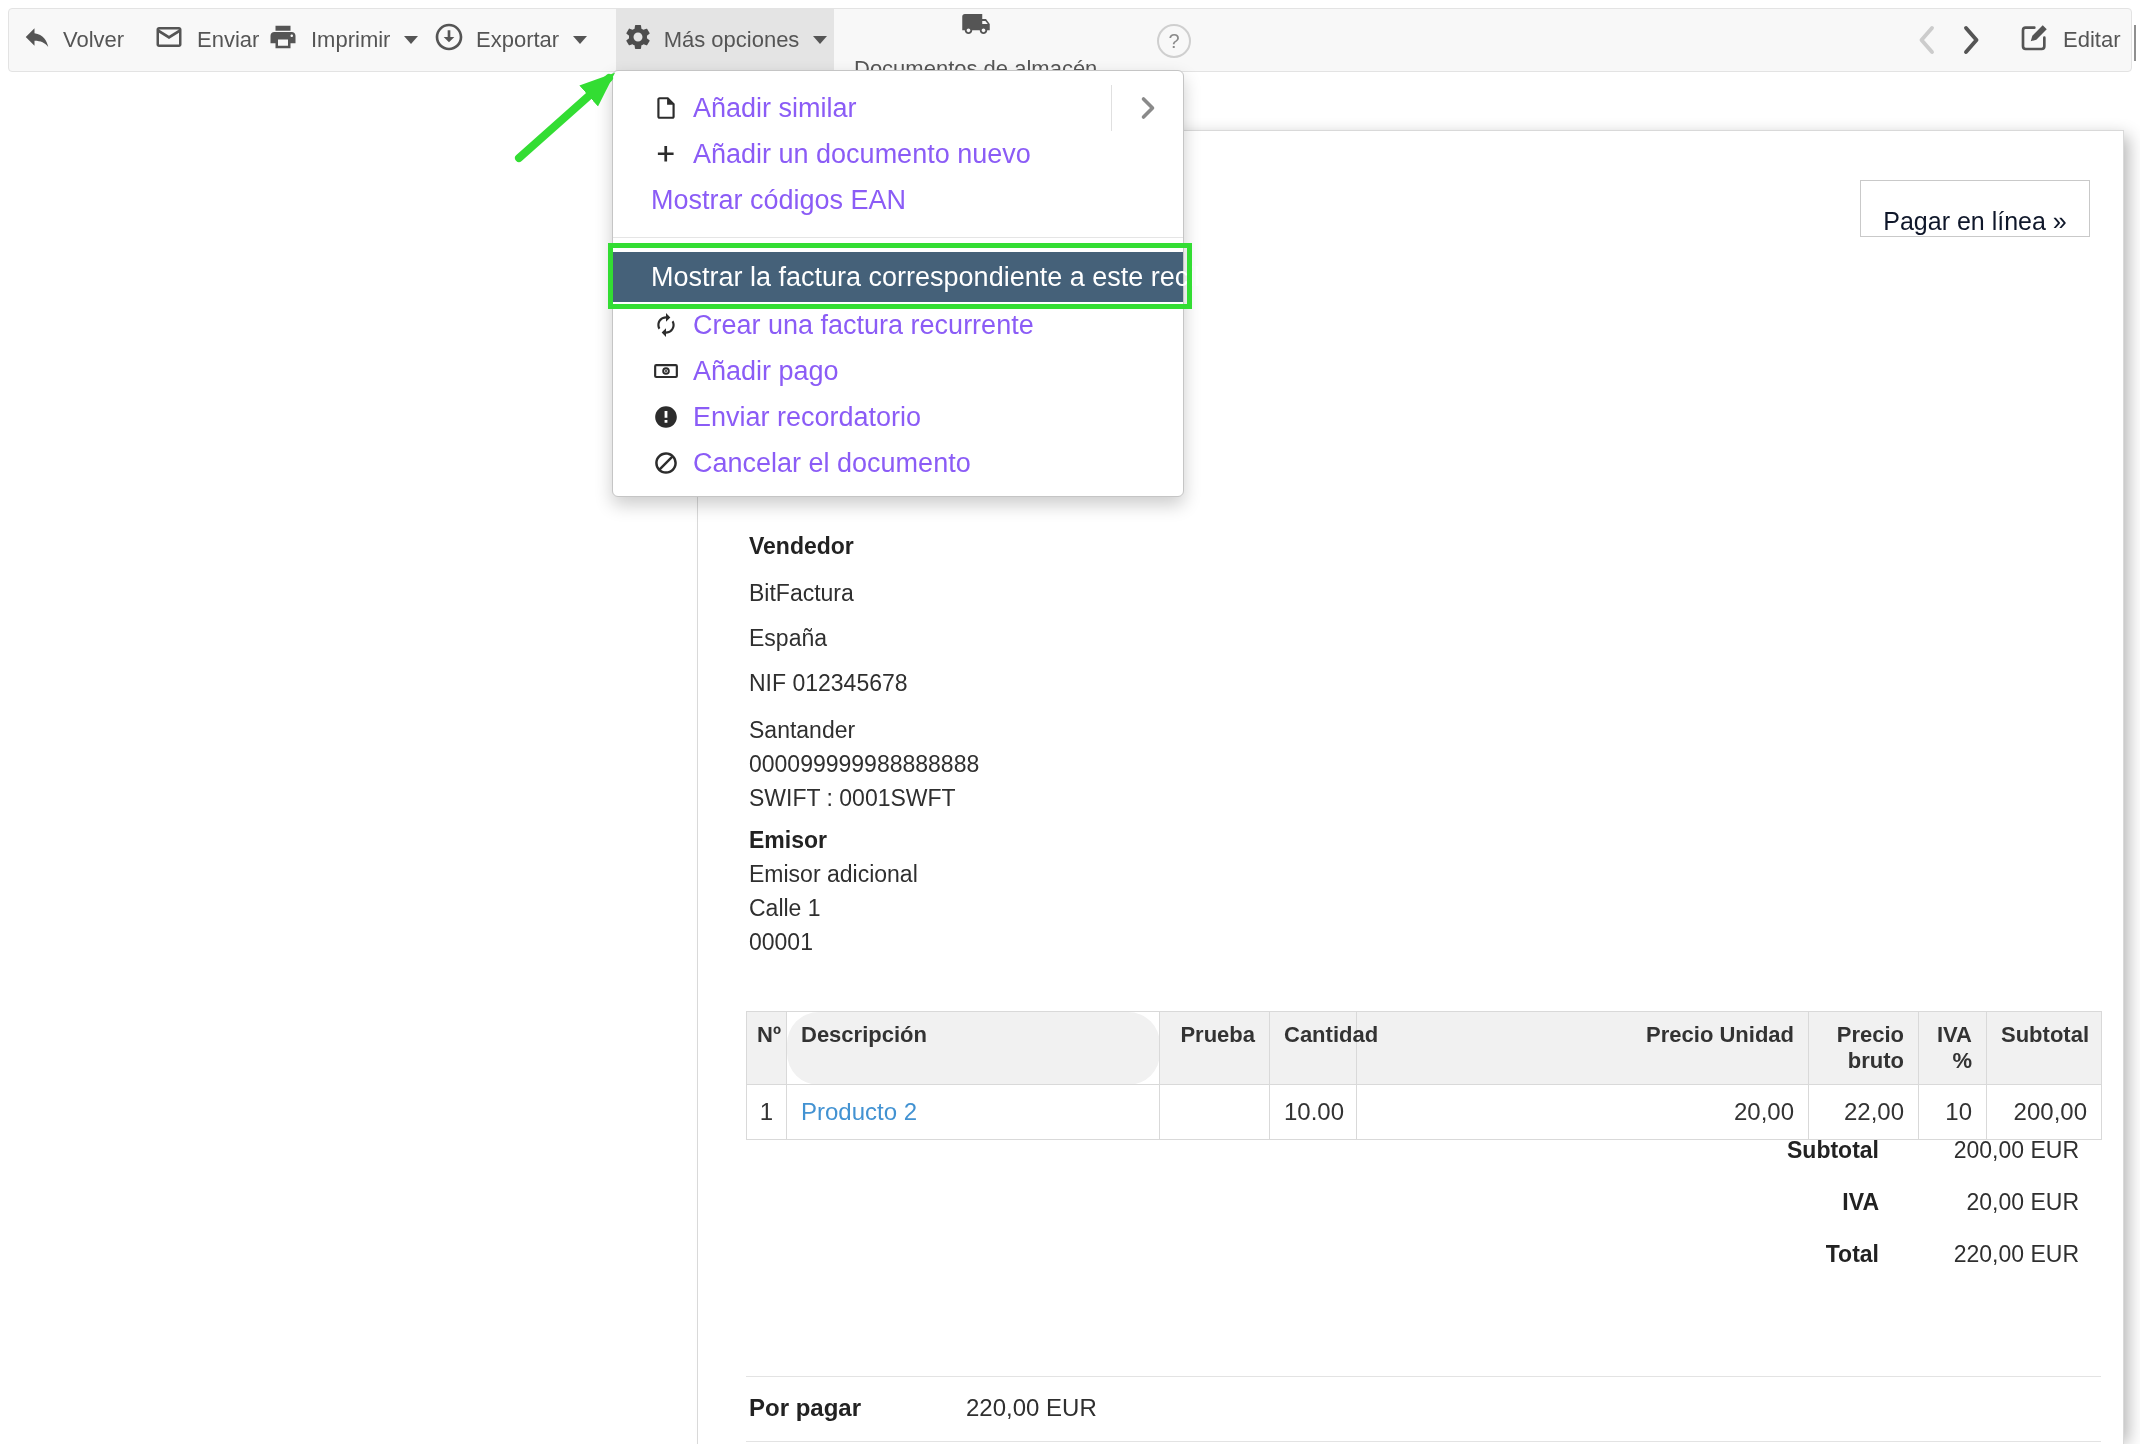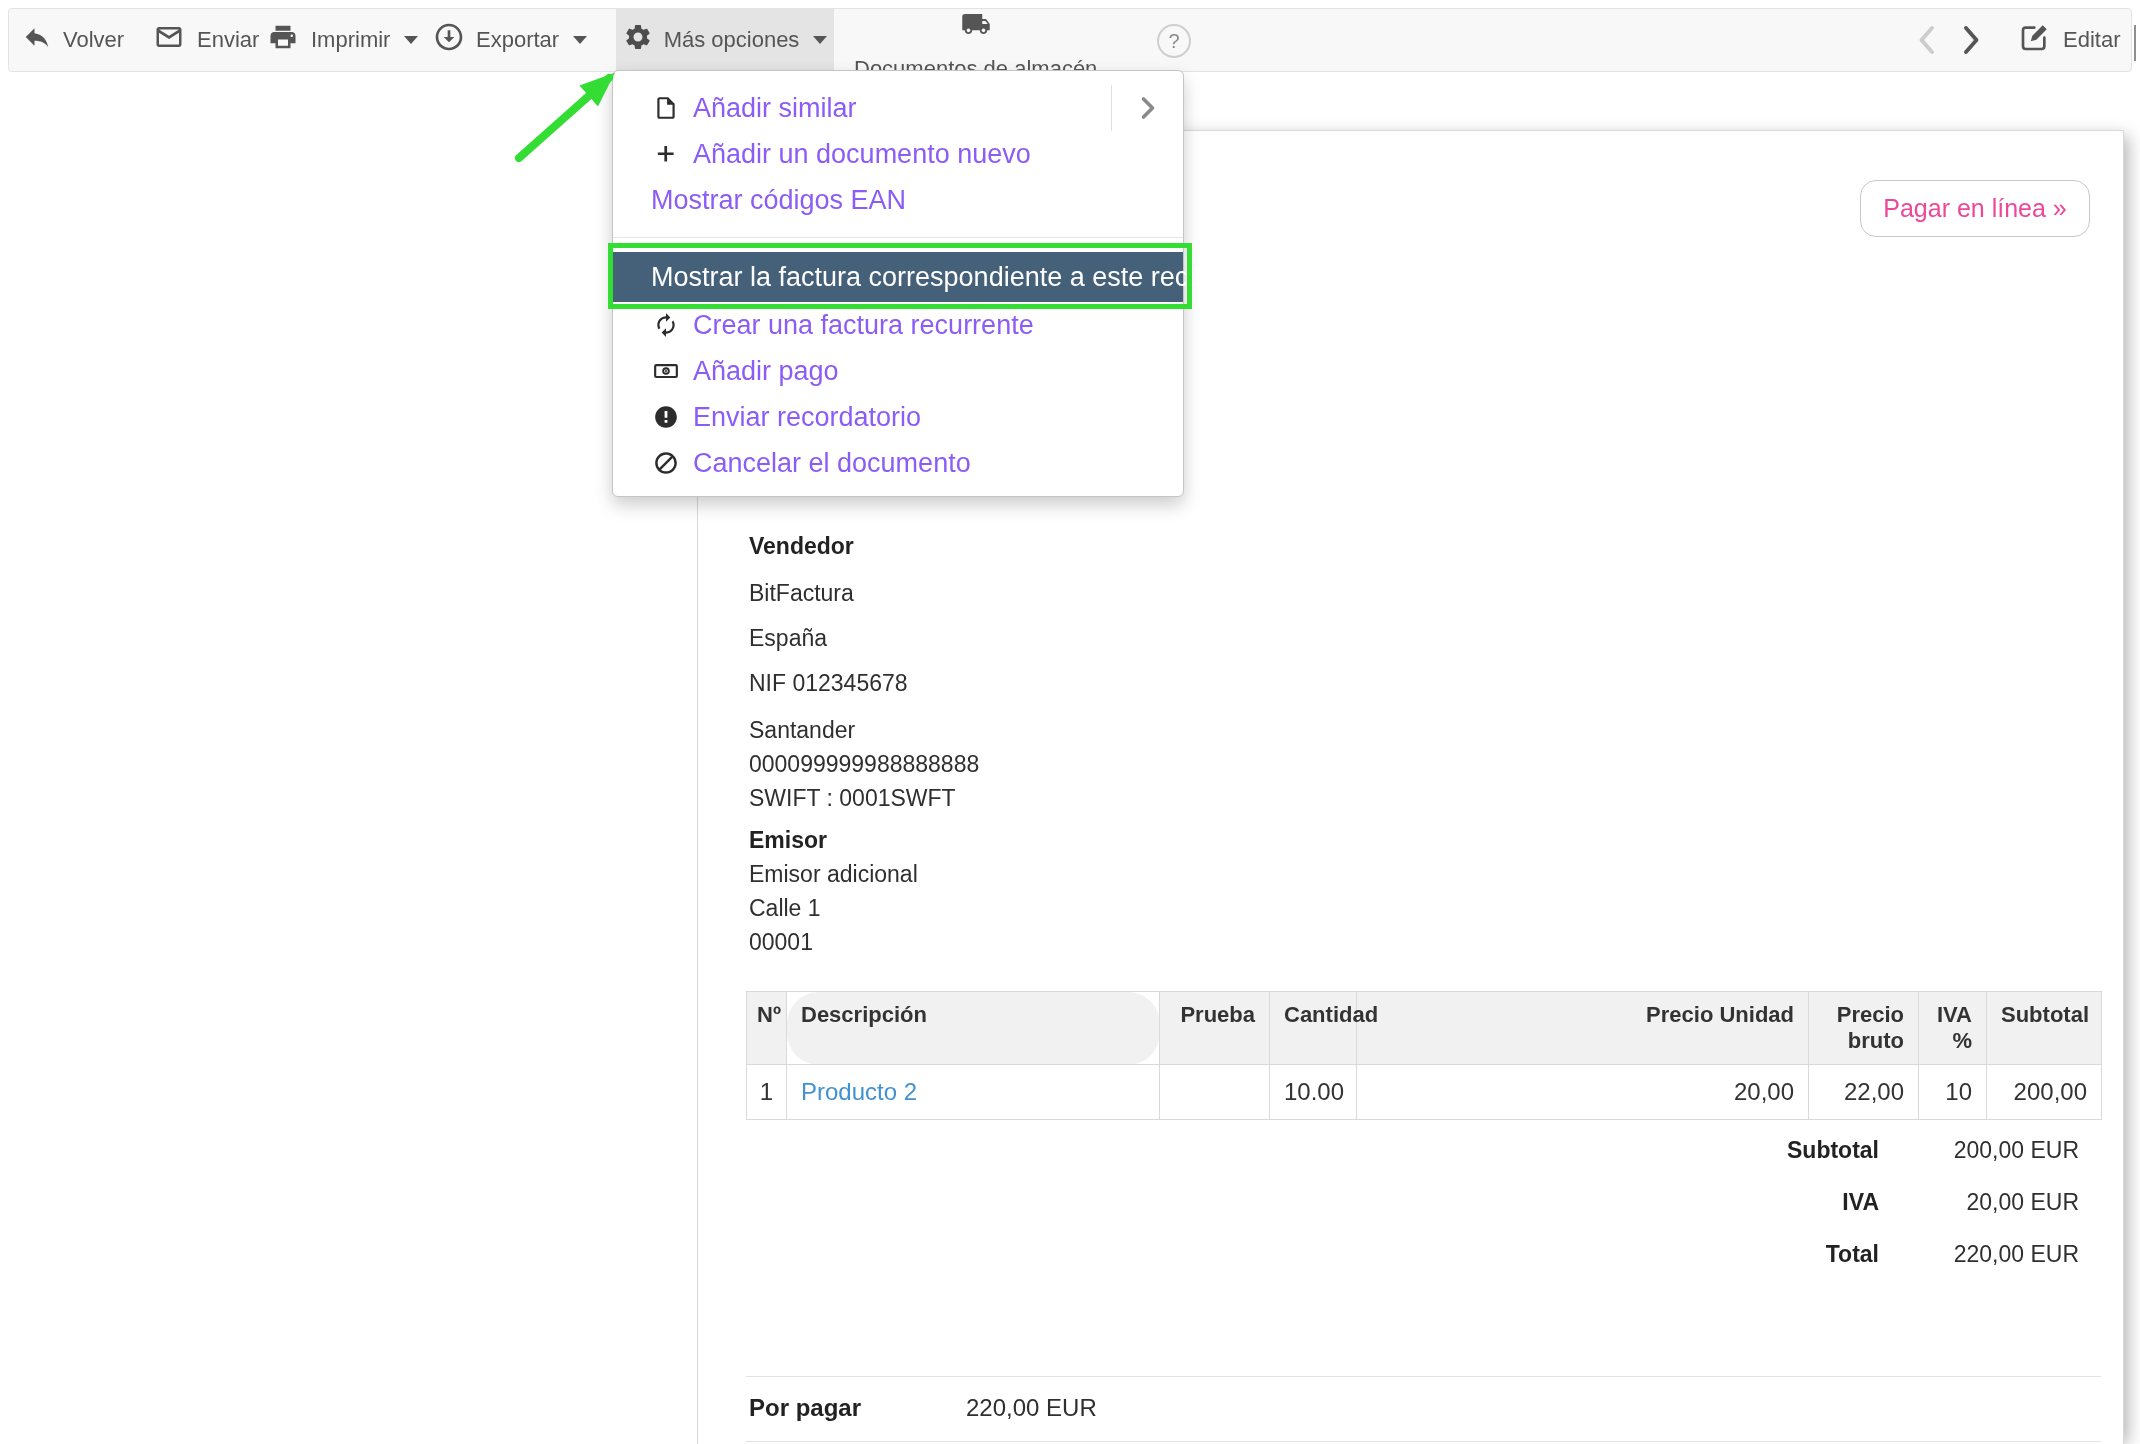--- a/index.html
+++ b/index.html
@@ -27,32 +27,32 @@
   .tb-divider { position:absolute; left:2125px; top:16px; width:2px; height:36px; background:#8f8f8f; }
 
   
   .panel {
     position:absolute; left:697px; top:130px; width:1427px; height:1320px;
     background:#fff; border:1px solid #d9d9d9; border-bottom:none;
     box-shadow:10px 0 16px -6px rgba(0,0,0,0.30);
   }
   .pay-btn {
     position:absolute; left:1162px; top:49px; width:230px; height:57px;
-    background:#fff; border:1px solid #c9c9c9; border-radius:16px;
-    font-size:25px; color:#ec4899; display:flex; align-items:center; justify-content:center; cursor:pointer;
+    background:#fff; border:1px solid #c9c9c9; border-radius:0;
+    font-size:25px; color:#0f172a; display:flex; align-items:flex-end; justify-content:center; cursor:pointer;
   }
   .party { position:absolute; left:51px; top:402px; font-size:23px; color:#2f2f2f; }
   .party .hd { font-weight:bold; color:#222; margin-bottom:20px; }
   .party .ln { margin-bottom:18px; }
   .party .tight { line-height:34px; margin-bottom:8px; }
   .party .hd2 { font-weight:bold; color:#222; line-height:34px; }
   .party .tight2 { line-height:34px; }
 
   
-  .items-wrap { position:absolute; left:48px; top:860px; }
+  .items-wrap { position:absolute; left:48px; top:880px; }
   table.items { border-collapse:collapse; table-layout:fixed; width:1355px; }
   table.items th, table.items td { border:1px solid #d9d9d9; }
   table.items th {
     background:#f1f1f1; font-size:22px; font-weight:bold; color:#333;
     padding:10px 14px; height:68px; vertical-align:top; text-align:right;
   }
   table.items th.c-num { text-align:left; padding-left:10px; }
   table.items th.c-desc { text-align:left;border-radius:32px; }
   table.items td { font-size:24px; height:55px; padding:0 14px; text-align:right; background:#fff; }
   table.items td.c-num { text-align:center; padding:0 6px; }

